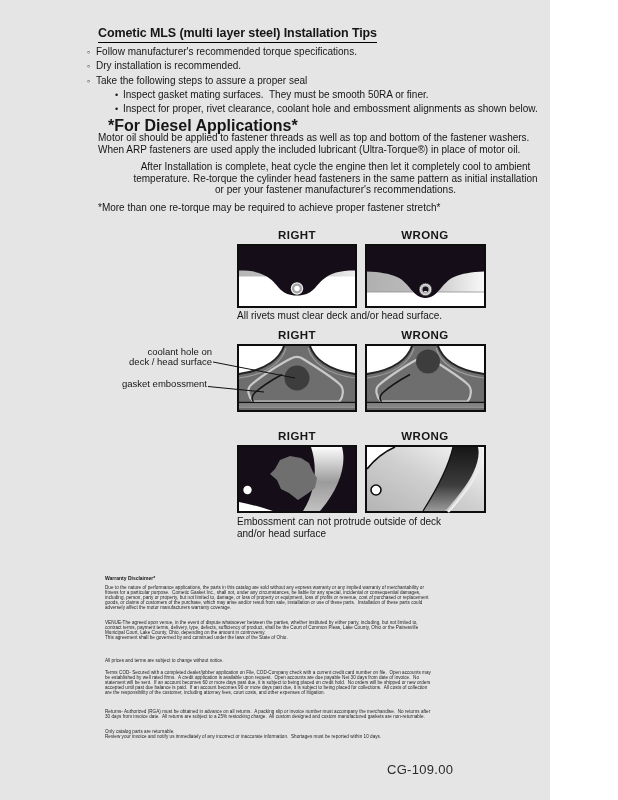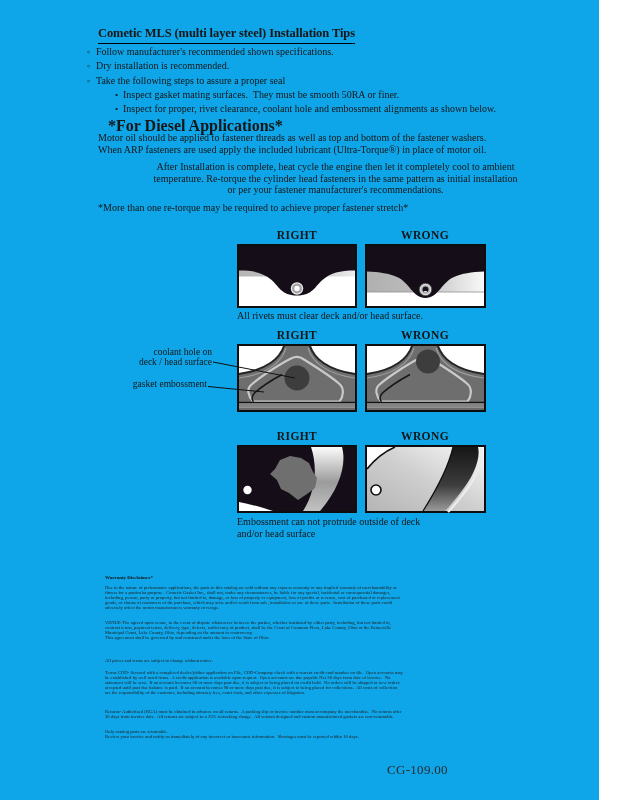--- a/index.html
+++ b/index.html
@@ -1,17 +1,17 @@
 <!DOCTYPE html>
 <html><head>
 <meta charset="utf-8">
 <style>
   html,body{margin:0;padding:0;background:#fff;}
-  .page{position:relative;width:599px;height:800px;background:#0ea5e9;
-        font-family:Liberation Serif, serif;color:#161616;overflow:hidden;}
+  .page{position:relative;width:550px;height:800px;background:#e5e5e5;
+        font-family:Liberation Sans, sans-serif;color:#161616;overflow:hidden;}
   .abs{position:absolute;}
   .title{left:98px;top:26px;font-size:12.5px;font-weight:bold;letter-spacing:-0.1px;
          border-bottom:1.6px solid #000;padding-bottom:2px;}
   .bullets{left:87px;top:45px;width:505px;font-size:10px;}
   .bullet{line-height:13.3px;white-space:pre-wrap;}
   .bullet .mk{display:inline-block;width:9px;font-size:9px;}
   .sub{margin-left:28px;}
   .sub .mk{width:8px;}
   .h-diesel{left:108px;top:117px;font-size:16px;font-weight:bold;}
   .para{left:98px;width:475px;font-size:10px;line-height:11.6px;white-space:pre-wrap;}
@@ -25,21 +25,21 @@
   svg{display:block;}
 </style>
 </head>
 <body>
 
 <div class="page">
 
   <div class="abs title">Cometic MLS (multi layer steel) Installation Tips</div>
 
   <div class="abs bullets">
-    <div class="bullet"><span class="mk">◦</span><span>Follow manufacturer's recommended shown specifications.</span></div>
+    <div class="bullet"><span class="mk">◦</span><span>Follow manufacturer's recommended torque specifications.</span></div>
     <div class="bullet"><span class="mk">◦</span><span>Dry installation is recommended.</span></div>
     <div class="bullet"><span class="mk">◦</span><span>Take the following steps to assure a proper seal</span></div>
     <div class="bullet sub"><span class="mk">•</span><span>Inspect gasket mating surfaces.  They must be smooth 50RA or finer.</span></div>
     <div class="bullet sub"><span class="mk">•</span><span>Inspect for proper, rivet clearance, coolant hole and embossment alignments as shown below.</span></div>
   </div>
 
   <div class="abs h-diesel">*For Diesel Applications*</div>
   <div class="abs para" style="top:132px;">Motor oil should be applied to fastener threads as well as top and bottom of the fastener washers.
 When ARP fasteners are used apply the included lubricant (Ultra-Torque®) in place of motor oil.</div>
   <div class="abs para" style="top:161px;text-align:center;">After Installation is complete, heat cycle the engine then let it completely cool to ambient

